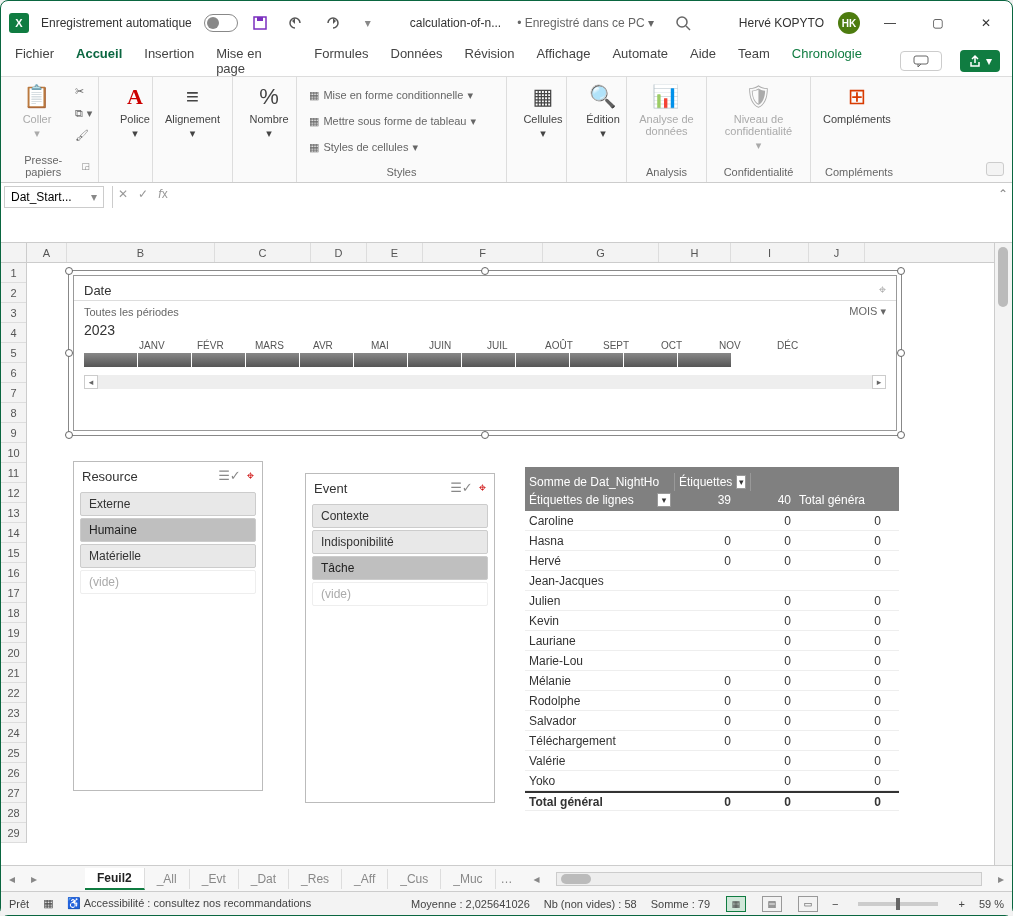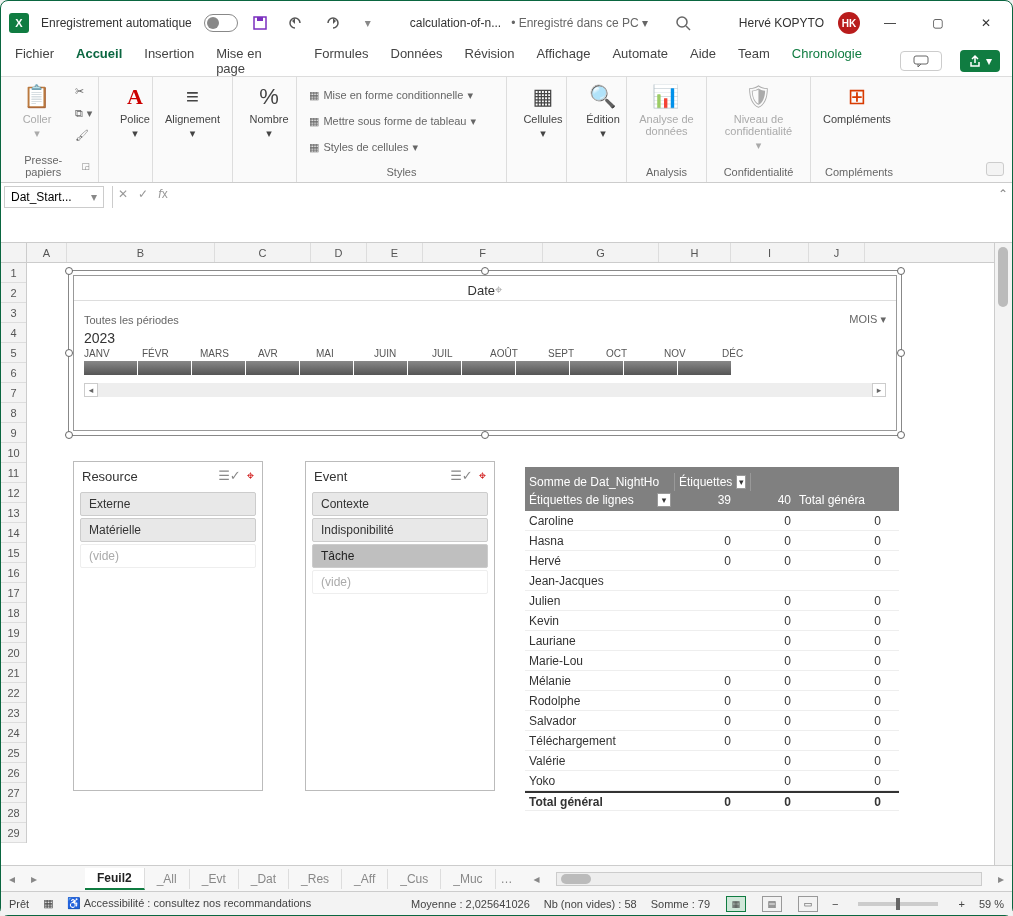--- a/index.html
+++ b/index.html
@@ -8,25 +8,25 @@
 .window { background: #fff; width: 1013px; height: 916px; border: 1px solid #0a6640; border-radius: 8px; display: flex; flex-direction: column; }
 
 
 .titlebar { display: flex; align-items: center; height: 44px; padding: 0 8px; gap: 8px; }
 .app-icon { width: 20px; height: 20px; background: #107c41; color: #fff; display: flex; align-items: center; justify-content: center; font-weight: bold; font-size: 11px; border-radius: 3px; }
 .autosave-label { font-size: 12px; color: #333; margin-left: 4px; }
 .toggle { width: 34px; height: 18px; border: 1px solid #888; border-radius: 9px; background: #fff; position: relative; margin-left: 4px; }
 .toggle::after { content: ""; position: absolute; left: 2px; top: 2px; width: 12px; height: 12px; border-radius: 50%; background: #888; }
 .qat-btn { width: 28px; height: 28px; display: flex; align-items: center; justify-content: center; color: #7b2fbf; }
 .title-file { font-size: 12px; color: #333; margin-left: 20px; }
-.title-saved { color: #666; margin-left: 2px; }
+.title-saved { color: #666; margin-left: 8px; }
 .title-spacer { flex: 1; }
 .search-icon { color: #666; margin-right: 40px; }
 .user-name { font-size: 12px; color: #333; margin-right: 6px; }
-.avatar { width: 22px; height: 22px; border-radius: 50%; background: #b91c1c; color: #fff; display: flex; align-items: center; justify-content: center; font-size: 10px; font-weight: bold; }
+.avatar { width: 22px; height: 22px; border-radius: 50%; background: #4d7c0f; color: #fff; display: flex; align-items: center; justify-content: center; font-size: 10px; font-weight: bold; }
 .win-btn { width: 36px; height: 28px; display: flex; align-items: center; justify-content: center; color: #333; margin-left: 4px; }
 
 
 .tabs { display: flex; align-items: center; height: 32px; padding: 0 12px; gap: 18px; border-bottom: 1px solid #ddd; }
 .tab { font-size: 13px; color: #444; padding: 4px 2px; cursor: pointer; }
 .tab.active { color: #0a6640; border-bottom: 2px solid #84cc16; font-weight: 600; }
 .tab.green { color: #107c41; }
 .tabs-spacer { flex: 1; }
 .comment-btn { border: 1px solid #ccc; border-radius: 4px; padding: 3px 12px; }
 .share-btn { background: #107c41; color: #fff; border-radius: 4px; padding: 4px 8px; display: flex; align-items: center; gap: 4px; }
@@ -59,24 +59,24 @@
 .rows-wrap { flex: 1; overflow: hidden; display: flex; flex-direction: column; }
 .grid-body { position: relative; flex: 1; }
 .row-headers { position: absolute; left: 0; top: 0; width: 26px; background: #f3f3f3; border-right: 1px solid #ccc; }
 .row-h { height: 20px; border-bottom: 1px solid #ddd; text-align: center; font-size: 11px; color: #555; line-height: 20px; }
 .cells { position: absolute; left: 26px; top: 0; right: 0; bottom: 0; }
 
 
 .timeline { position: absolute; left: 46px; top: 12px; width: 824px; height: 156px; background: #fff; border: 1px solid #999; }
 .timeline-sel { position: absolute; left: -6px; top: -6px; right: -6px; bottom: -6px; border: 1px solid #888; }
 .sel-handle { position: absolute; width: 8px; height: 8px; background: #fff; border: 1px solid #666; border-radius: 50%; }
-.timeline-title { padding: 6px 10px 2px; font-size: 13px; color: #333; display: flex; justify-content: center; align-items: center; border-bottom: 1px solid #ddd; margin-bottom: 12px; }
+.timeline-title { padding: 6px 10px 2px; font-size: 13px; color: #333; display: flex; justify-content: space-between; align-items: center; border-bottom: 1px solid #ddd; margin-bottom: 4px; }
 .timeline-sub { padding: 0 10px; font-size: 11px; color: #666; display: flex; justify-content: space-between; align-items: center; }
 .timeline-year { padding: 4px 10px 0; font-size: 14px; color: #333; }
-.timeline-months { display: flex; padding: 2px 10px; gap: 4px; }
+.timeline-months { display: flex; padding: 2px 10px; gap: 4px; justify-content: center; }
 .tl-month { width: 54px; font-size: 10px; color: #555; }
 .timeline-bar-row { display: flex; padding: 0 10px; height: 16px; }
 .tl-seg { width: 54px; height: 14px; border-right: 1px solid #fff; }
 .tl-seg.sel { background: linear-gradient(#888, #555); }
 .timeline-scroll { margin: 6px 10px 0; height: 14px; background: #eee; display: flex; align-items: center; justify-content: space-between; }
 .tl-arrow { width: 14px; height: 14px; background: #fff; border: 1px solid #ccc; display: flex; align-items: center; justify-content: center; font-size: 9px; color: #666; }
 
 
 .slicer { position: absolute; width: 190px; background: #fff; border: 1px solid #bbb; }
 .slicer-header { display: flex; align-items: center; justify-content: space-between; padding: 6px 8px; font-size: 13px; font-weight: normal; color: #333; }
@@ -434,24 +434,25 @@
 
           <div class="slicer" id="slicer0" style="left:46px;top:198px;height:330px;">
               <div class="slicer-header">
                 <span>Resource</span>
                 <span class="slicer-icons">
                   <span>☰✓</span>
                   <span style="color:#c00;">⌖</span>
                 </span>
               </div>
               <div class="slicer-item unsel">Externe</div>
+              <div class="slicer-item sel">Humaine</div>
               <div class="slicer-item unsel">Matérielle</div>
               <div class="slicer-item empty">(vide)</div>
             </div>
-          <div class="slicer" id="slicer1" style="left:278px;top:198px;height:330px;">
+          <div class="slicer" id="slicer1" style="left:278px;top:210px;height:330px;">
               <div class="slicer-header">
                 <span>Event</span>
                 <span class="slicer-icons">
                   <span>☰✓</span>
                   <span style="color:#c00;">⌖</span>
                 </span>
               </div>
               <div class="slicer-item unsel">Contexte</div>
               <div class="slicer-item unsel">Indisponibilité</div>
               <div class="slicer-item sel">Tâche</div>

